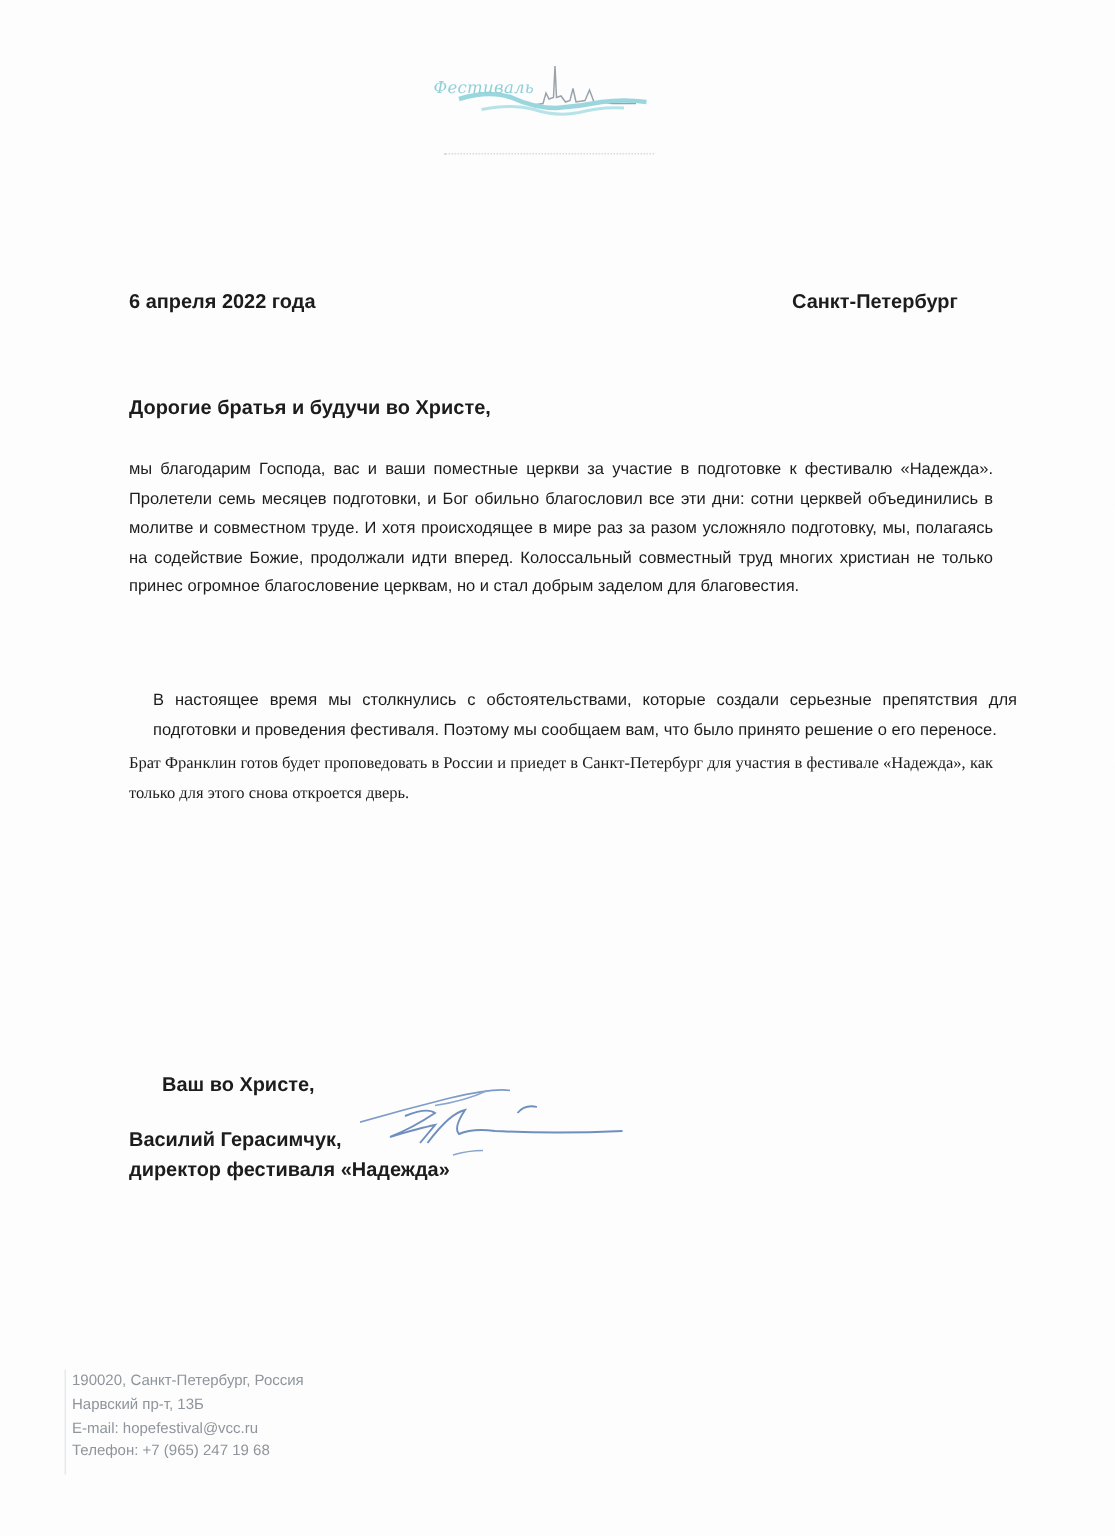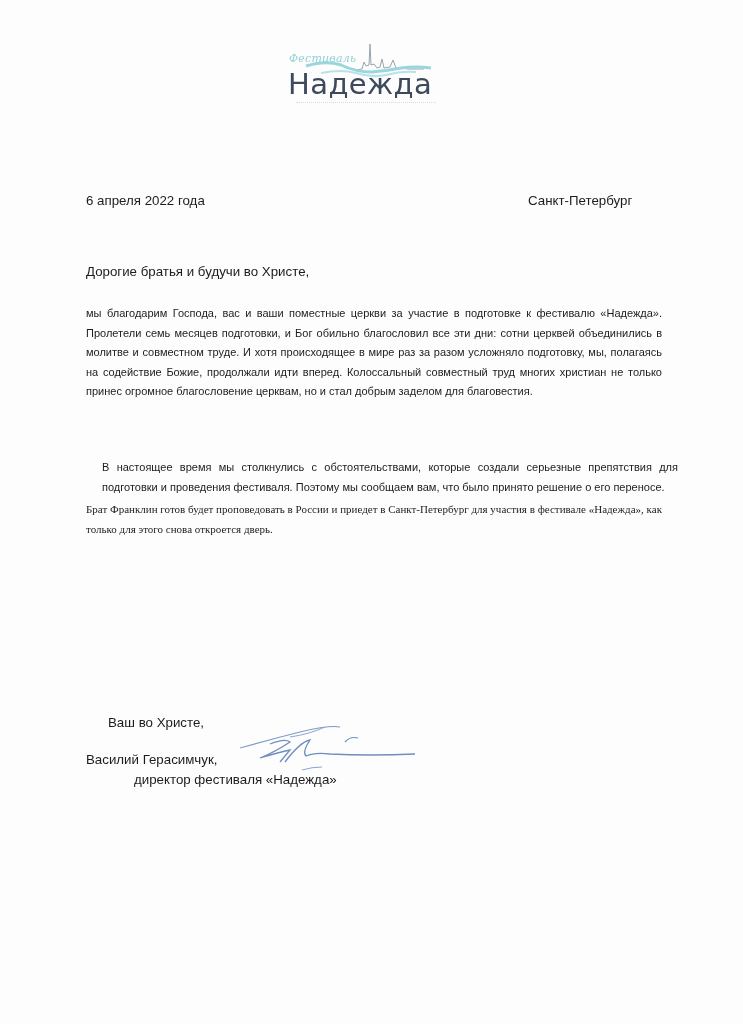--- a/index.html
+++ b/index.html
@@ -24,38 +24,38 @@
       font-size: 29px; font-weight: normal; color: #3e4a5b;
       letter-spacing: 0.4px; line-height: 1;
     }
     .logo-tagline {
       position: absolute; left: 10px; top: 64px; width: 140px; height: 1px;
       border-top: 1px dotted #d4dde2;
     }
 
     
     .text { font-size: 13.3px; line-height: 19.2px; }
-    .abs { position: absolute; }
+    .abs { position: absolute; font-weight: bold; }
     .date { left: 86px; top: 191px; }
     .city { left: 528px; top: 191px; }
     .greeting { left: 86px; top: 262px; }
     .para {
       position: absolute; left: 86px; width: 576px;
       text-align: justify; font-size: 11px; line-height: 19.6px;
     }
     .p1 { top: 304px; }
     .p2 { top: 442px; }
     .p3 { top: 500px; font-family: Liberation Serif, serif; }
     .p4 { top: 539px; }
     .quote { top: 626px; }
     .quote .it { font-style: italic; font-weight: bold; }
 
     .closing { left: 86px; top: 713px; margin-left: 22px; }
     .signer { left: 86px; top: 750px; }
-    .signer-role { left: 86px; top: 770px; margin-left: 48px; }
+    .signer-role { left: 86px; top: 770px; }
     .signature { position: absolute; left: 240px; top: 712px; }
 
     
     .footer {
       position: absolute; left: 43px; top: 913px;
       border-left: 1px solid #e6e9ec; padding-left: 4px;
       font-size: 10px; line-height: 15.8px; color: #8f959b; height: 70px;
     }
     .footer div { white-space: nowrap; }
   </style>
@@ -66,21 +66,20 @@
 
   <div class="logo">
     <svg width="160" height="70">
 
       <path d="M70 32 L76 31 L78 24 L80 28 L83 27 L84 6 L85 27 L88 26 L91 30 L94 29 L96 21 L98 30 L104 29 L107 22 L110 30 L116 30 L122 31 L138 31" fill="none" stroke="#9aa3ab" stroke-width="1"></path>
 
       <path d="M20 28 Q40 22 55 27 Q70 34 85 34 Q100 33 115 30 Q130 28 145 30" fill="none" stroke="#9ad6dd" stroke-width="3"></path>
       <path d="M35 35 Q55 31 70 35 Q85 40 100 37 Q115 33 130 34" fill="none" stroke="#b6e3e8" stroke-width="2"></path>
     </svg>
     <div class="logo-script">Фестиваль</div>
-    <div class="logo-title">Надежда</div>
     <div class="logo-tagline"></div>
   </div>
 
   <div class="text abs date">6 апреля 2022 года</div>
   <div class="text abs city">Санкт-Петербург</div>
 
   <div class="text abs greeting">Дорогие братья и будучи во Христе,</div>
 
   <p class="para p1" style="margin:0">мы благодарим Господа, вас и ваши поместные церкви за участие в подготовке к фестивалю «Надежда». Пролетели семь месяцев подготовки, и Бог обильно благословил все эти дни: сотни церквей объединились в молитве и совместном труде. И хотя происходящее в мире раз за разом усложняло подготовку, мы, полагаясь на содействие Божие, продолжали идти вперед. Колоссальный совместный труд многих христиан не только принес огромное благословение церквам, но и стал добрым заделом для благовестия.</p>
   <p class="para p2" style="margin:16px">В настоящее время мы столкнулись с обстоятельствами, которые создали серьезные препятствия для подготовки и проведения фестиваля. Поэтому мы сообщаем вам, что было принято решение о его переносе.</p>
@@ -93,13 +92,19 @@
 
   <svg class="signature" width="190" height="70">
     <path d="M-95 66 Q-20 40 60 20 Q90 13 100 15" fill="none" stroke="#7d9bc8" stroke-width="1.1"></path>
     <path d="M30 32 Q45 26 50 30 Q35 40 20 46 Q40 40 50 38 Q45 44 40 50" fill="none" stroke="#6f8fbf" stroke-width="1.3"></path>
     <path d="M45 50 Q60 30 70 28 Q62 40 66 44 Q75 40 90 42 Q130 44 175 42" fill="none" stroke="#6f8fbf" stroke-width="1.3"></path>
     <path d="M50 25 Q70 22 85 15" fill="none" stroke="#8aa6cf" stroke-width="1"></path>
     <path d="M105 30 Q110 24 118 26" fill="none" stroke="#6f8fbf" stroke-width="1.2"></path>
     <path d="M62 58 Q72 55 82 55" fill="none" stroke="#8aa6cf" stroke-width="1"></path>
   </svg>
 
+  <div class="footer">
+    <div>190020, Санкт-Петербург, Россия</div>
+    <div>Нарвский пр-т, 13Б</div>
+    <div>E-mail: hopefestival@vcc.ru</div>
+    <div>Телефон: +7 (965) 247 19 68</div>
+  </div>
 </div>
 
 </body></html>

